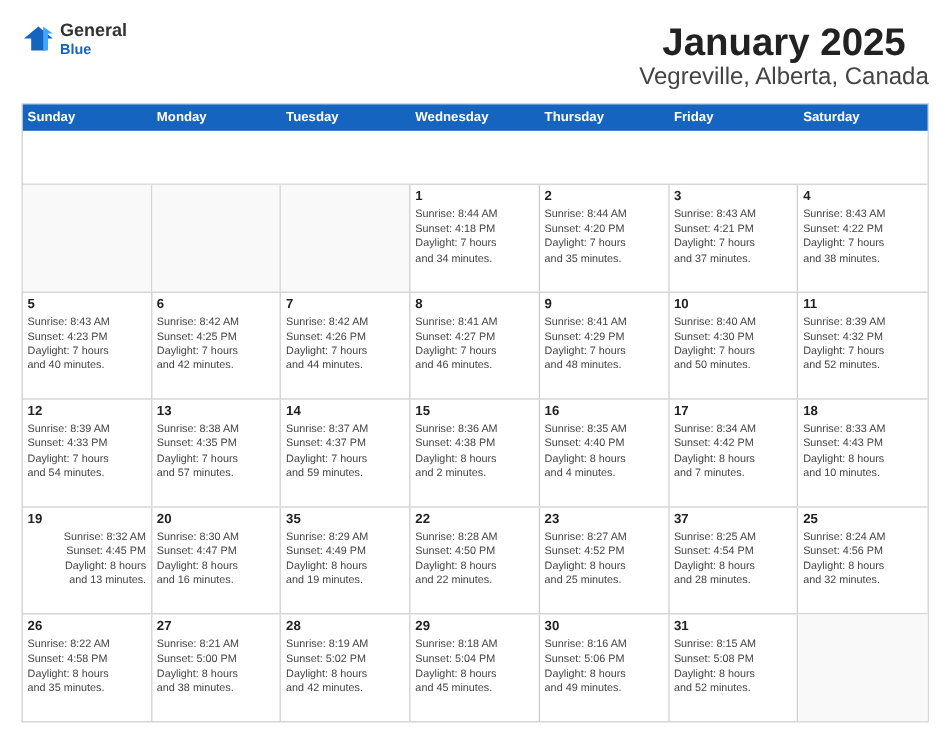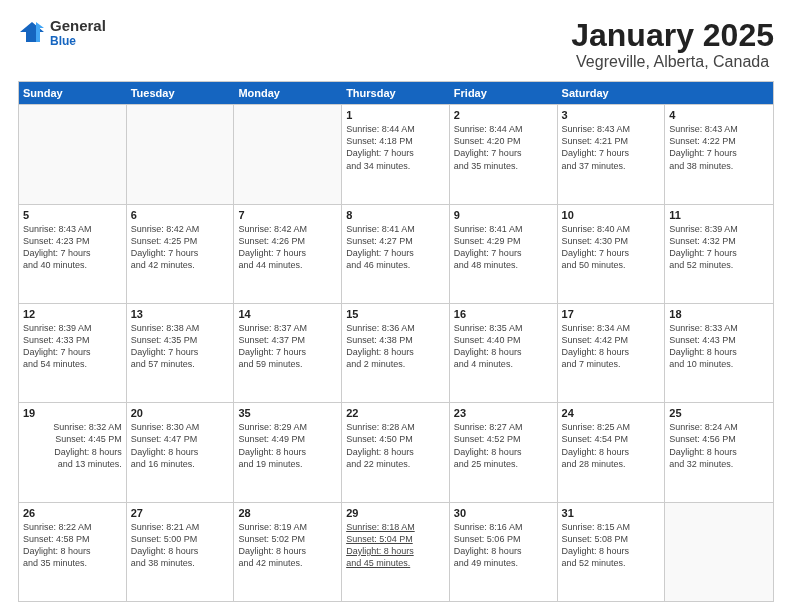--- a/index.html
+++ b/index.html
@@ -50,29 +50,30 @@
     .title-area {
       text-align: center;
     }
     .title-area h1 {
       font-size: 32px;
       font-weight: bold;
       color: #222;
       line-height: 1.1;
     }
     .title-area h2 {
-      font-size: 16px;
+      font-size: 20px;
       color: #444;
       font-weight: normal;
     }
     .calendar {
       flex: 1;
       display: flex;
       flex-direction: column;
       border: 1px solid #ccc;
+      gap: 44px;
     }
     .calendar-header {
       display: grid;
       grid-template-columns: repeat(7, 1fr);
       background: #1565c0;
     }
     .cal-header-cell {
       color: white;
       font-size: 11px;
       font-weight: bold;
@@ -133,22 +134,23 @@
     </div>
     <div class="title-area">
       <h1>January 2025</h1>
       <h2>Vegreville, Alberta, Canada</h2>
     </div>
   </div>
 
   <div class="calendar">
     <div class="calendar-header">
       <div class="cal-header-cell">Sunday</div>
+      <div class="cal-header-cell">Monday</div>
       <div class="cal-header-cell">Tuesday</div>
-      <div class="cal-header-cell">Monday</div>
+      <div class="cal-header-cell">Wednesday</div>
       <div class="cal-header-cell">Thursday</div>
       <div class="cal-header-cell">Friday</div>
       <div class="cal-header-cell">Saturday</div>
     </div>
     <div class="calendar-body" id="cal-body">
     <div class="cal-row">
           <div class="cal-cell empty"></div>
           <div class="cal-cell empty"></div>
           <div class="cal-cell empty"></div>
           <div class="cal-cell">
@@ -312,21 +314,21 @@
 and 22 minutes.</div>
           </div>
           <div class="cal-cell">
             <span class="day-num">23</span>
             <div class="info" style="white-space: pre-line;">Sunrise: 8:27 AM
 Sunset: 4:52 PM
 Daylight: 8 hours
 and 25 minutes.</div>
           </div>
           <div class="cal-cell">
-            <span class="day-num">24</span>
+            <span class="day-num">37</span>
             <div class="info" style="white-space: pre-line;">Sunrise: 8:25 AM
 Sunset: 4:54 PM
 Daylight: 8 hours
 and 28 minutes.</div>
           </div>
           <div class="cal-cell">
             <span class="day-num">25</span>
             <div class="info" style="white-space: pre-line;">Sunrise: 8:24 AM
 Sunset: 4:56 PM
 Daylight: 8 hours
@@ -350,21 +352,21 @@
           </div>
           <div class="cal-cell">
             <span class="day-num">28</span>
             <div class="info" style="white-space: pre-line;">Sunrise: 8:19 AM
 Sunset: 5:02 PM
 Daylight: 8 hours
 and 42 minutes.</div>
           </div>
           <div class="cal-cell">
             <span class="day-num">29</span>
-            <div class="info" style="white-space: pre-line; text-decoration: underline;">Sunrise: 8:18 AM
+            <div class="info" style="white-space: pre-line;">Sunrise: 8:18 AM
 Sunset: 5:04 PM
 Daylight: 8 hours
 and 45 minutes.</div>
           </div>
           <div class="cal-cell">
             <span class="day-num">30</span>
             <div class="info" style="white-space: pre-line;">Sunrise: 8:16 AM
 Sunset: 5:06 PM
 Daylight: 8 hours
 and 49 minutes.</div>

